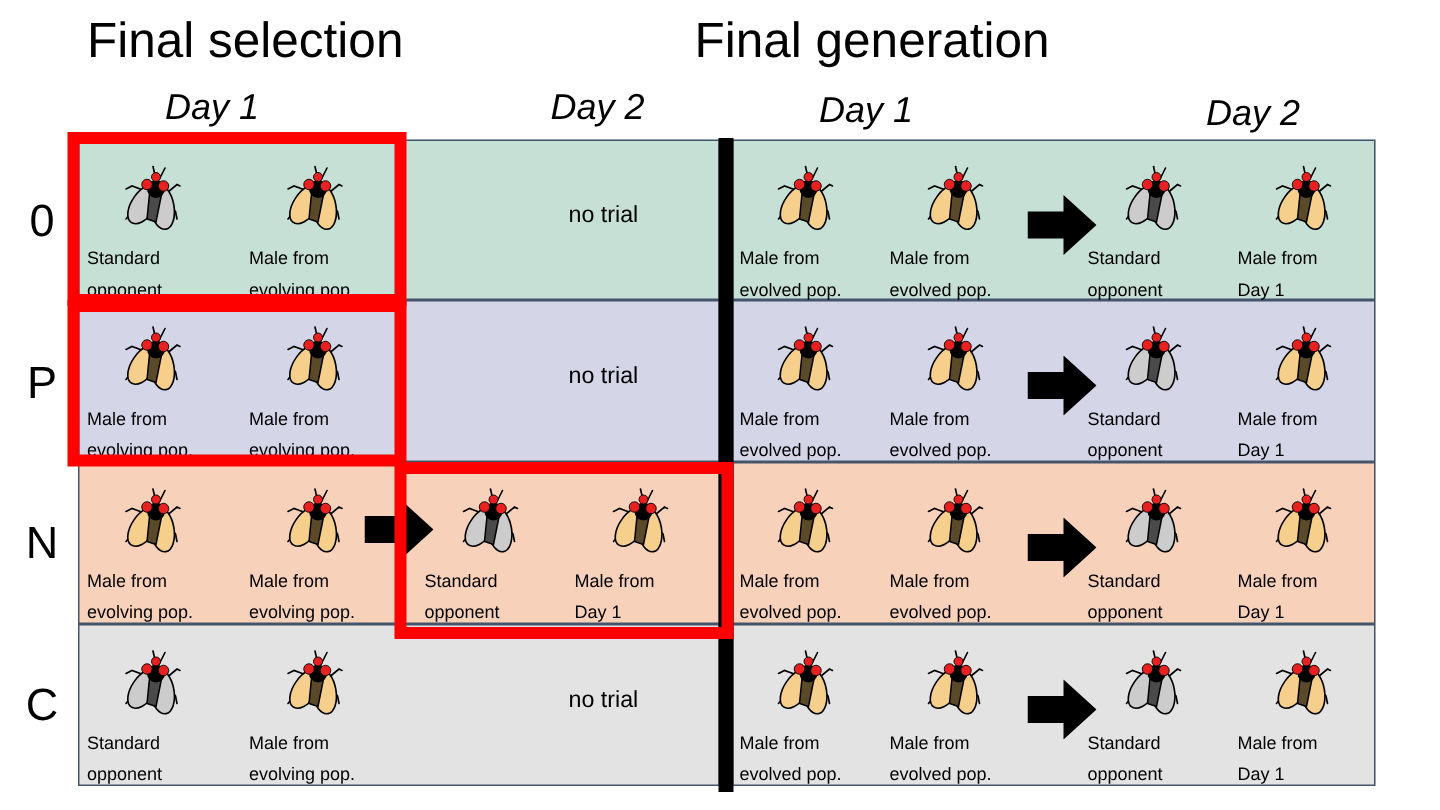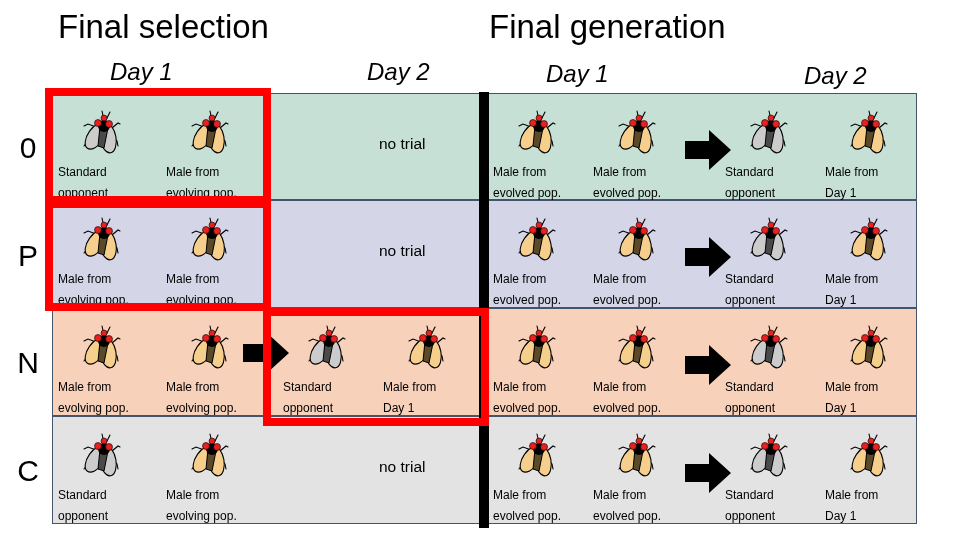--- a/index.html
+++ b/index.html
@@ -14,21 +14,21 @@
   .notrial { position:absolute; font-size:15.5px; white-space:nowrap; }
   .fly { position:absolute; width:50px; height:50px; }
   .arrow { position:absolute; width:46px; height:40px; }
   .redbox { position:absolute; border:8px solid #ff0000; box-sizing:border-box; }
   .divider { position:absolute; background:#000; }
 </style>
 </head>
 <body>
 
 <div class="abs section-title" style="left:58px;">Final selection</div>
-<div class="abs section-title" style="left:489px;">Final generation</div>
+<div class="abs section-title" style="left:463px;">Final generation</div>
 <div class="abs day-label" style="left:110px; top:58px;">Day 1</div>
 <div class="abs day-label" style="left:367px; top:58px;">Day 2</div>
 <div class="abs day-label" style="left:546px; top:60px;">Day 1</div>
 <div class="abs day-label" style="left:804px; top:62px;">Day 2</div>
 
 <div class="abs row-label" style="top:131px;">0</div>
 <div class="abs row-label" style="top:239px;">P</div>
 <div class="abs row-label" style="top:346px;">N</div>
 <div class="abs row-label" style="top:454px;">C</div>
 

